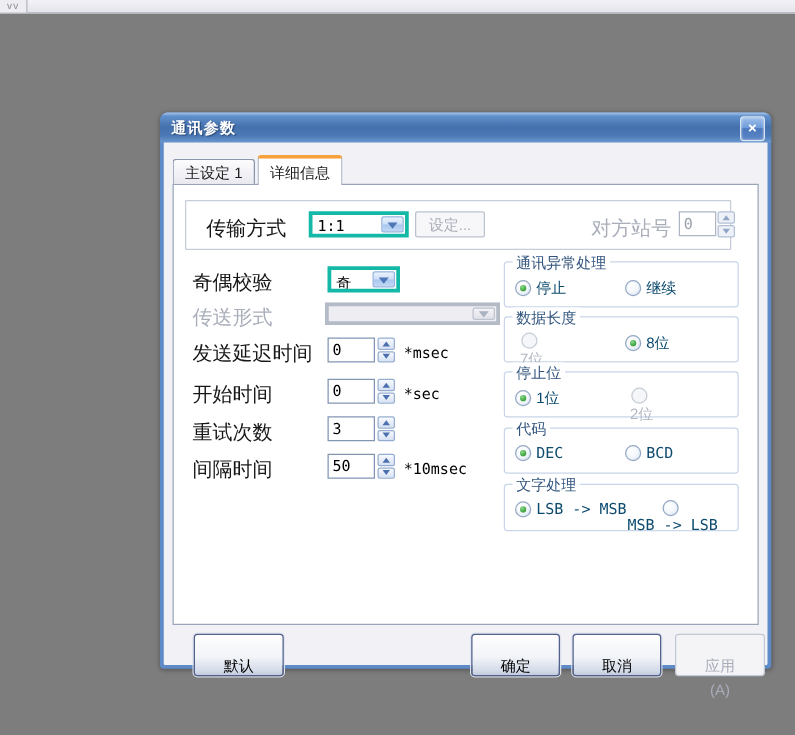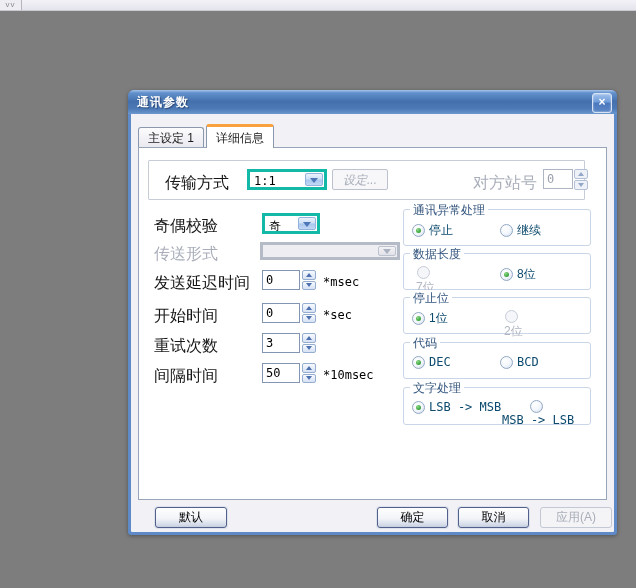--- a/index.html
+++ b/index.html
@@ -103,25 +103,25 @@
   .opt.dis .radio{border-color:#c6ccd6;background:#f5f6f9;}
   .radio-label{margin-left:4px;font-size:12px;color:#0c4a6e;}
   .radio-label.mono{font-family:"DejaVu Sans Mono",monospace;}
   .opt.dis .radio-label{color:#b0b5c1;}
 
   
   .xp-btn{position:absolute;top:393px;height:21px;box-sizing:border-box;
     border:1px solid #51618c;border-radius:3px;
     background:linear-gradient(180deg,#fefefe 0%,#f2f4f8 55%,#d3dae8 90%,#c2cbdd 100%);
     box-shadow:0 0 0 1px #dde2ec;
-    font-size:12px;color:#000;text-align:center;line-height:19px;cursor:pointer;padding:0;}
+    font-size:12px;color:#000;text-align:center;line-height:19px;cursor:pointer;padding:16px;}
   .xp-btn.dis{border-color:#c2c8d4;background:#f4f4f7;box-shadow:none;color:#a9adb9;cursor:default;}
   .mini-btn{position:absolute;box-sizing:border-box;height:21px;border-radius:2px;text-align:center;
     font-size:12px;line-height:19px;}
-  .mini-btn.dis{border:1px solid #bcc2ce;background:#f7f7fa;color:#a9aeb8;cursor:default;font-style:italic;}
+  .mini-btn.dis{border:1px solid #bcc2ce;background:#f7f7fa;color:#a9aeb8;cursor:default;}
 </style>
 </head>
 <body>
 
 <div class="top-strip">
   <div class="grip-box">
     <span>vv</span>
   </div>
 </div>
 

